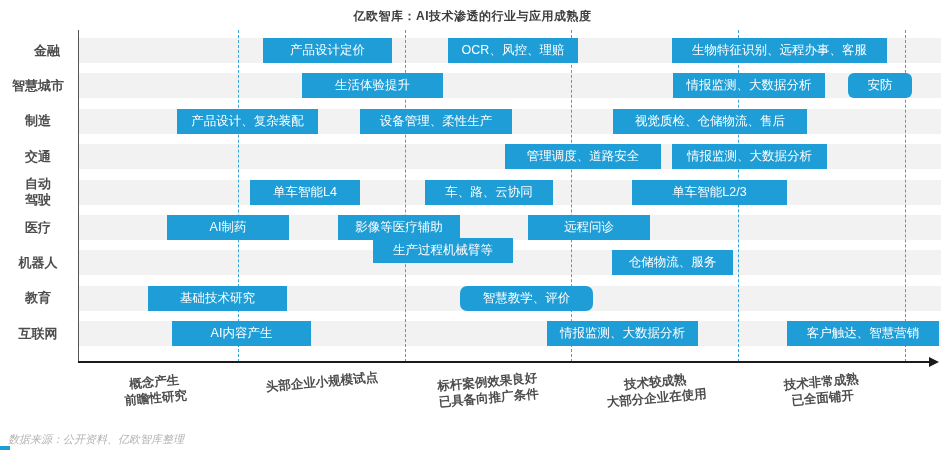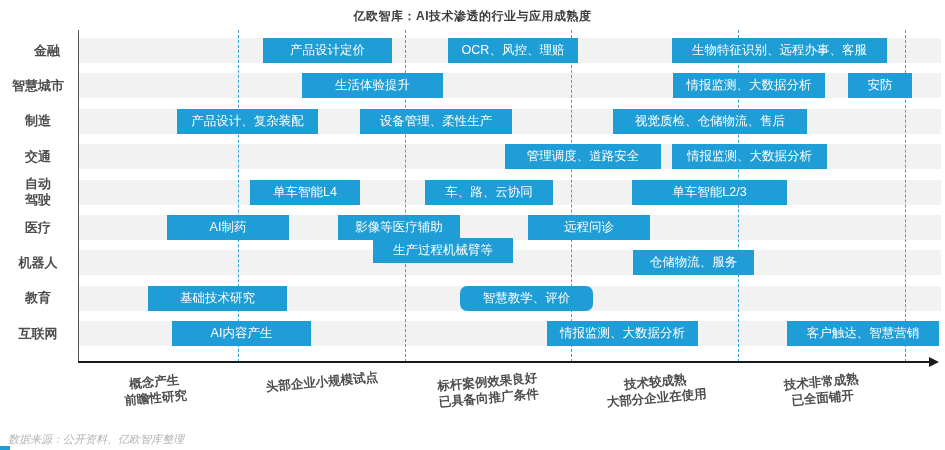--- a/index.html
+++ b/index.html
@@ -50,21 +50,21 @@
       <div class="divider" style="left: 905px;"></div>
       <div class="row-band" style="top: 38px; height: 25px;"></div>
       <div class="row-label" style="top: 50.5px; padding-left: 9px;">金融</div>
       <div class="item-box" style="left: 263px; width: 129px; top: 38px; height: 25px; line-height: 25px;">产品设计定价</div>
       <div class="item-box" style="left: 448px; width: 130px; top: 38px; height: 25px; line-height: 25px;">OCR、风控、理赔</div>
       <div class="item-box" style="left: 672px; width: 215px; top: 38px; height: 25px; line-height: 25px;">生物特征识别、远程办事、客服</div>
       <div class="row-band" style="top: 73.4px; height: 25px;"></div>
       <div class="row-label" style="top: 85.9px;">智慧城市</div>
       <div class="item-box" style="left: 302px; width: 141px; top: 73.4px; height: 25px; line-height: 25px;">生活体验提升</div>
       <div class="item-box" style="left: 673px; width: 152px; top: 73.4px; height: 25px; line-height: 25px;">情报监测、大数据分析</div>
-      <div class="item-box" style="left: 848px; width: 64px; top: 73.4px; height: 25px; line-height: 25px;">安防</div>
+      <div class="item-box" style="left: 848px; width: 64px; top: 73.4px; height: 25px; line-height: 25px; border-radius: 6px;">安防</div>
       <div class="row-band" style="top: 108.8px; height: 25px;"></div>
       <div class="row-label" style="top: 121px;">制造</div>
       <div class="item-box" style="left: 177px; width: 141px; top: 108.8px; height: 25px; line-height: 25px;">产品设计、复杂装配</div>
       <div class="item-box" style="left: 360px; width: 152px; top: 108.8px; height: 25px; line-height: 25px;">设备管理、柔性生产</div>
       <div class="item-box" style="left: 613px; width: 194px; top: 108.8px; height: 25px; line-height: 25px;">视觉质检、仓储物流、售后</div>
       <div class="row-band" style="top: 144.2px; height: 25px;"></div>
       <div class="row-label" style="top: 156.7px;">交通</div>
       <div class="item-box" style="left: 505px; width: 156px; top: 144.2px; height: 25px; line-height: 25px;">管理调度、道路安全</div>
       <div class="item-box" style="left: 672px; width: 155px; top: 144.2px; height: 25px; line-height: 25px;">情报监测、大数据分析</div>
       <div class="row-band" style="top: 179.6px; height: 25px;"></div>
@@ -74,21 +74,21 @@
       <div class="item-box" style="left: 425px; width: 128px; top: 179.6px; height: 25px; line-height: 25px;">车、路、云协同</div>
       <div class="item-box" style="left: 632px; width: 155px; top: 179.6px; height: 25px; line-height: 25px;">单车智能L2/3</div>
       <div class="row-band" style="top: 215px; height: 25px;"></div>
       <div class="row-label" style="top: 227.5px;">医疗</div>
       <div class="item-box" style="left: 167px; width: 122px; top: 215px; height: 25px; line-height: 25px;">AI制药</div>
       <div class="item-box" style="left: 338px; width: 122px; top: 215px; height: 25px; line-height: 25px;">影像等医疗辅助</div>
       <div class="item-box" style="left: 528px; width: 122px; top: 215px; height: 25px; line-height: 25px;">远程问诊</div>
       <div class="row-band" style="top: 250.4px; height: 25px;"></div>
       <div class="row-label" style="top: 262.9px;">机器人</div>
       <div class="item-box" style="left: 373px; width: 140px; top: 238px; height: 25px; line-height: 25px;">生产过程机械臂等</div>
-      <div class="item-box" style="left: 612px; width: 121px; top: 250.4px; height: 25px; line-height: 25px; margin-left: 21px;">仓储物流、服务</div>
+      <div class="item-box" style="left: 612px; width: 121px; top: 250.4px; height: 25px; line-height: 25px;">仓储物流、服务</div>
       <div class="row-band" style="top: 285.8px; height: 25px;"></div>
       <div class="row-label" style="top: 298.3px;">教育</div>
       <div class="item-box" style="left: 148px; width: 139px; top: 285.8px; height: 25px; line-height: 25px;">基础技术研究</div>
       <div class="item-box" style="left: 460px; width: 133px; top: 285.8px; height: 25px; line-height: 25px; border-radius: 7px;">智慧教学、评价</div>
       <div class="row-band" style="top: 321.2px; height: 25px;"></div>
       <div class="row-label" style="top: 333.7px;">互联网</div>
       <div class="item-box" style="left: 172px; width: 139px; top: 321.2px; height: 25px; line-height: 25px;">AI内容产生</div>
       <div class="item-box" style="left: 547px; width: 151px; top: 321.2px; height: 25px; line-height: 25px;">情报监测、大数据分析</div>
       <div class="item-box" style="left: 787px; width: 152px; top: 321.2px; height: 25px; line-height: 25px;">客户触达、智慧营销</div>
       <div class="stage-label" style="left: 155px;">概念产生

